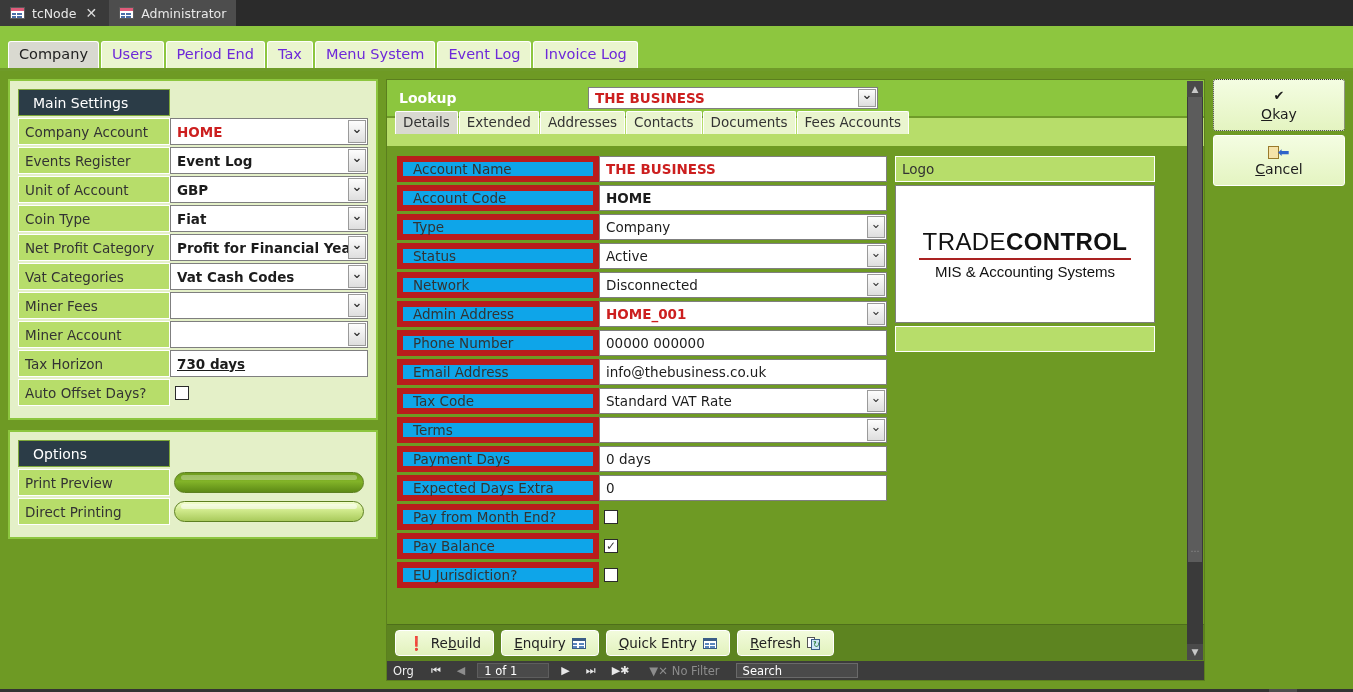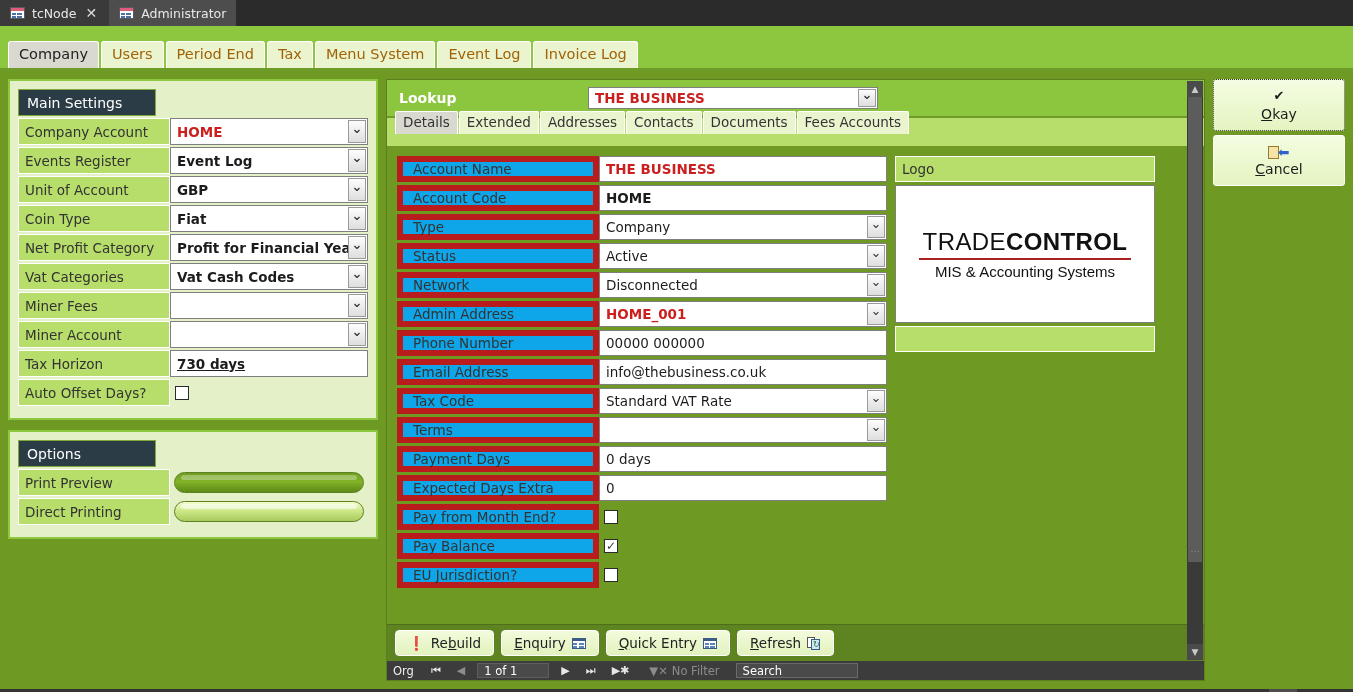--- a/index.html
+++ b/index.html
@@ -38,21 +38,21 @@
 
   
   .ribbon {
     height: 45px; background: #8dc63f;
     position: relative;
     display:flex; align-items:flex-end;
     padding-left: 8px;
     border-bottom: 3px solid #6f9b29;
   }
   .rtab {
-    font-size: 14.5px; color: #a16207;
+    font-size: 14.5px; color: #6d28d9;
     background: #eaf5cf;
     padding: 4px 10px 5px 10px;
     margin-right: 2px;
     border: 1px solid #ffffff;
     border-bottom: none;
     border-radius: 3px 3px 0 0;
     line-height: 1.15;
     cursor: pointer;
   }
   .rtab.active { background: #d9d9d0; color:#222; }
@@ -68,21 +68,21 @@
   .leftcol { width: 370px; display:flex; flex-direction:column; gap: 10px; }
   .panel {
     background: #e4f0c8;
     border: 2px solid #8dc63f;
   }
   .panel.main-settings { padding: 8px 8px 10px 8px; }
   .panel.options { padding: 8px 8px 10px 8px; }
   .prow { display:flex; align-items:stretch; margin-bottom: 2px; height: 27px; }
   .phdr {
     background:#2b3c47; color:#ffffff; font-size:14px;
-    padding: 3px 8px; width: 138px; height:27px; display:flex; align-items:center;
+    padding: 3px 14px; width: 152px; height:27px; display:flex; align-items:center;
     border: 1px solid #7ea83a;
   }
   .plabel {
     background:#b7dd6a; color:#333; font-size:13.5px;
     width: 152px; display:flex; align-items:center; padding-left:6px;
     border: 1px solid #ffffff;
   }
   .pfield {
     flex: 1; background:#fff; border:1px solid #7f7f7f;
     display:flex; align-items:center; position:relative;

